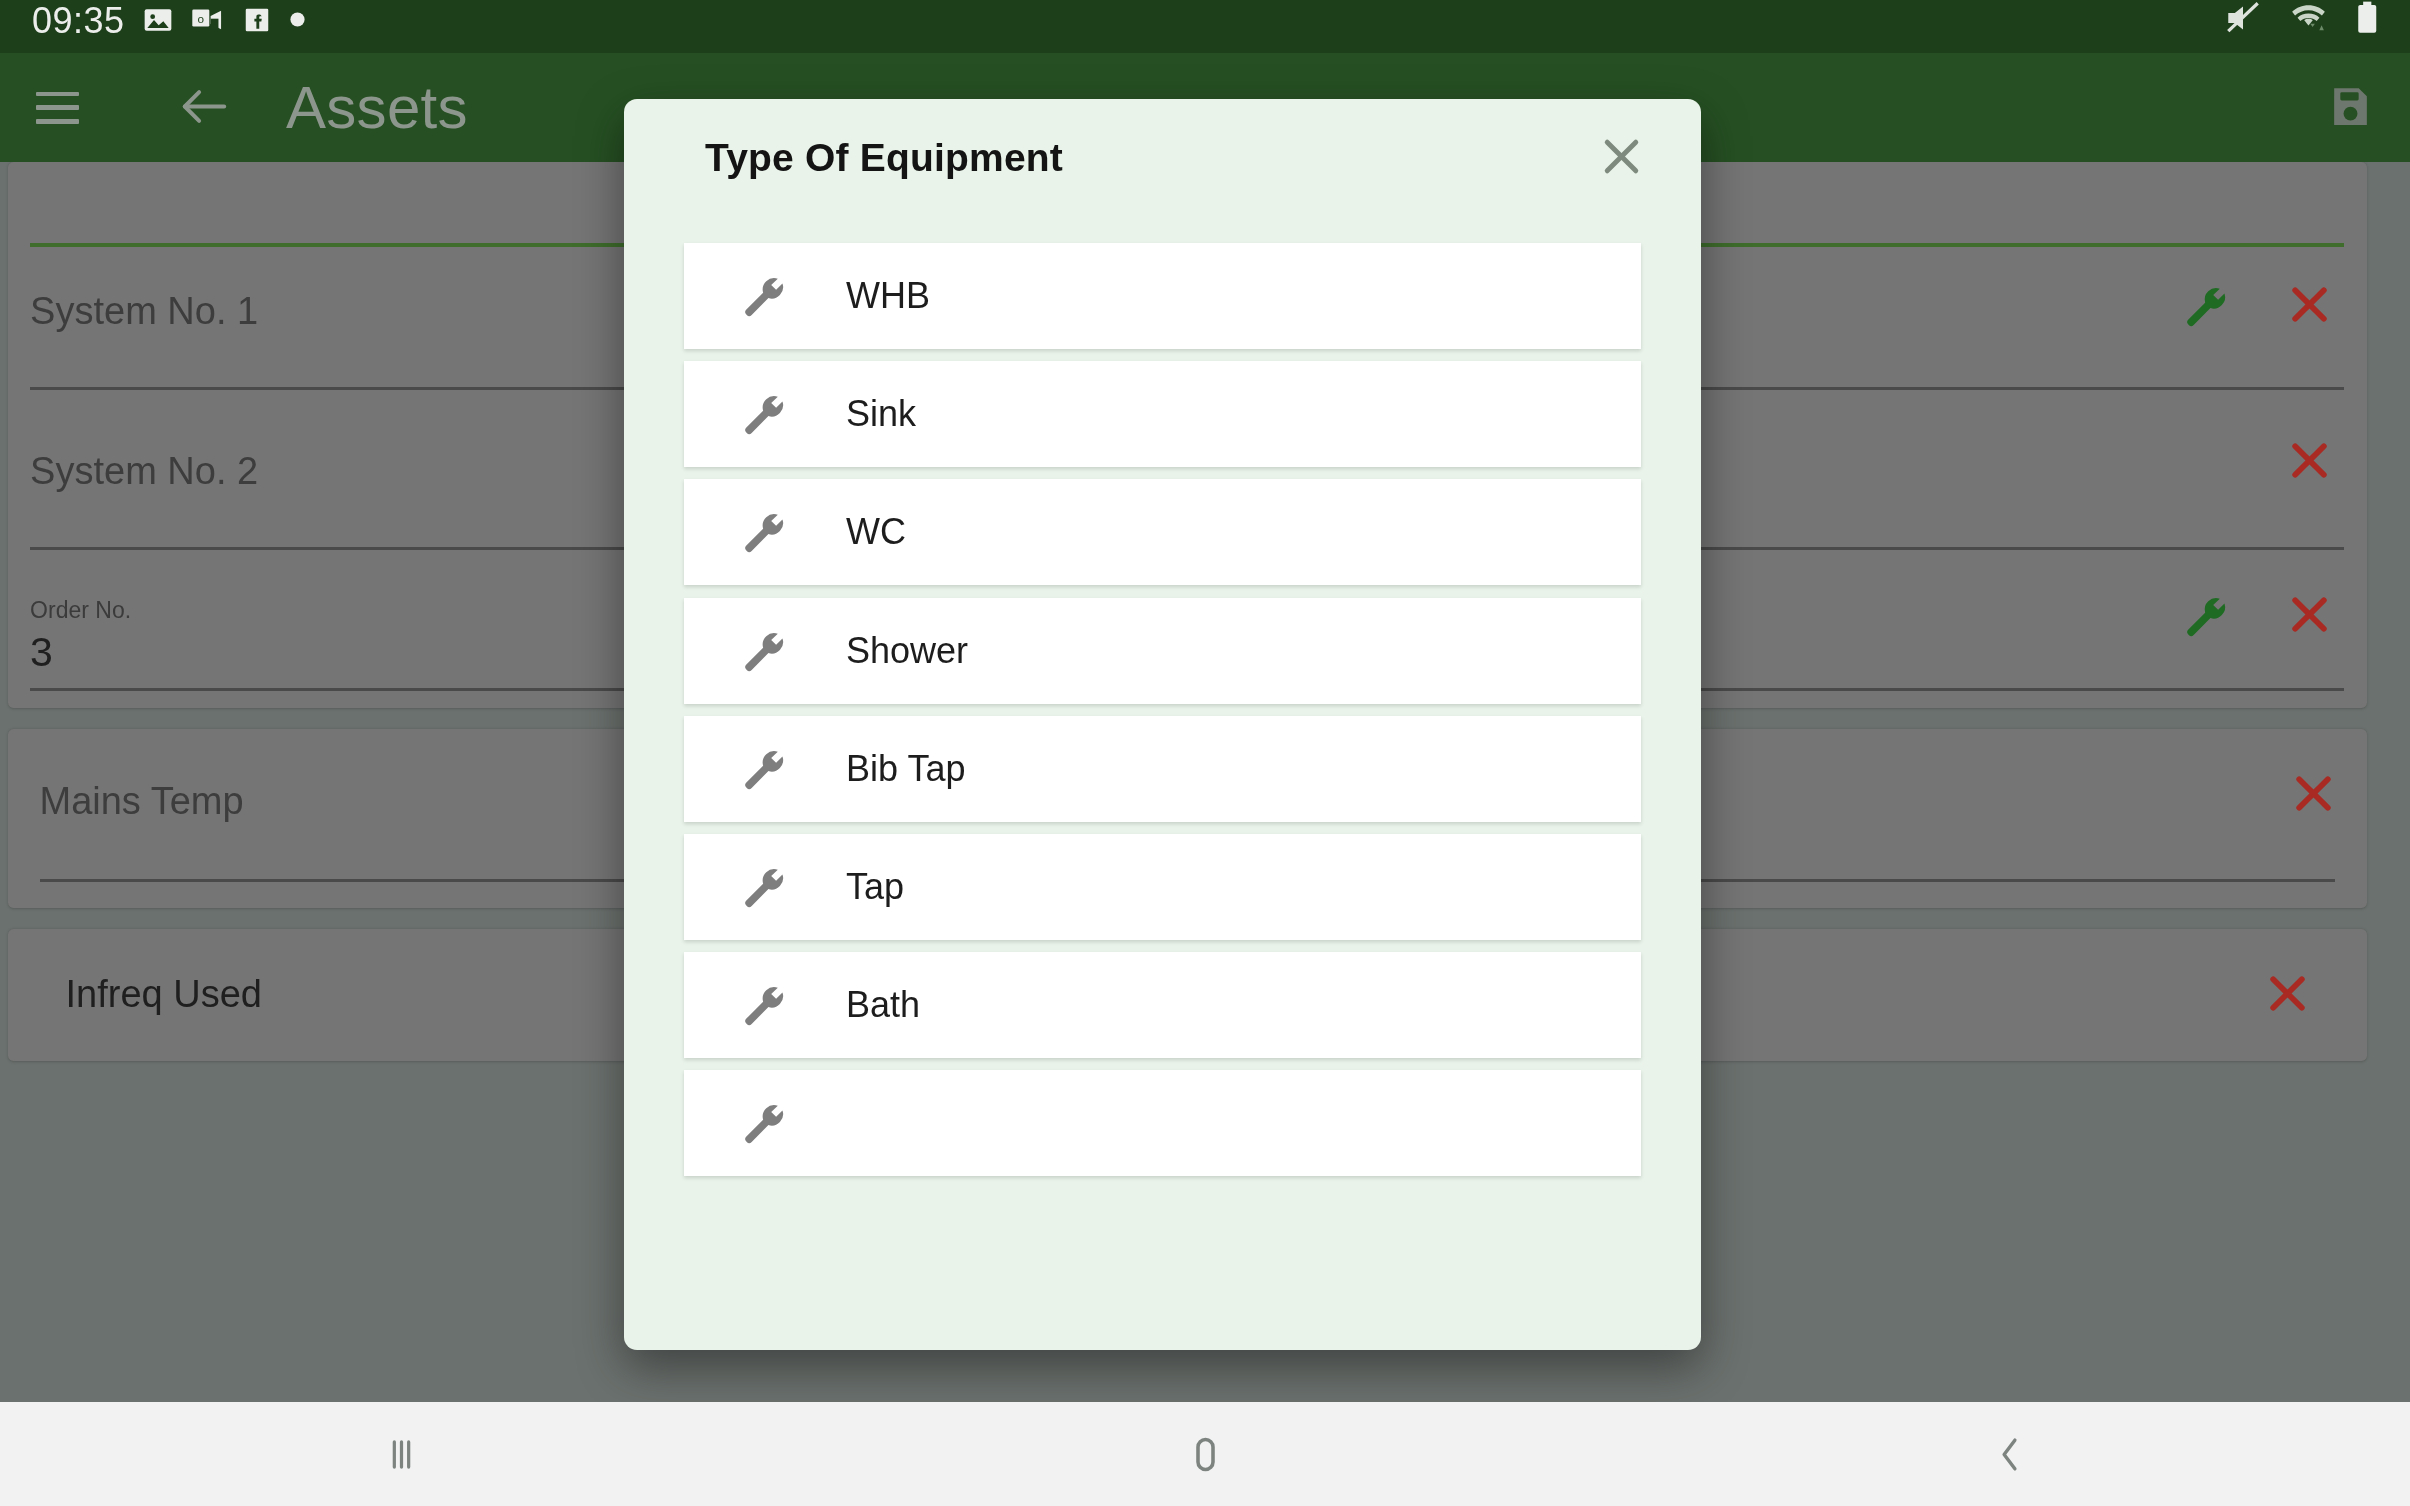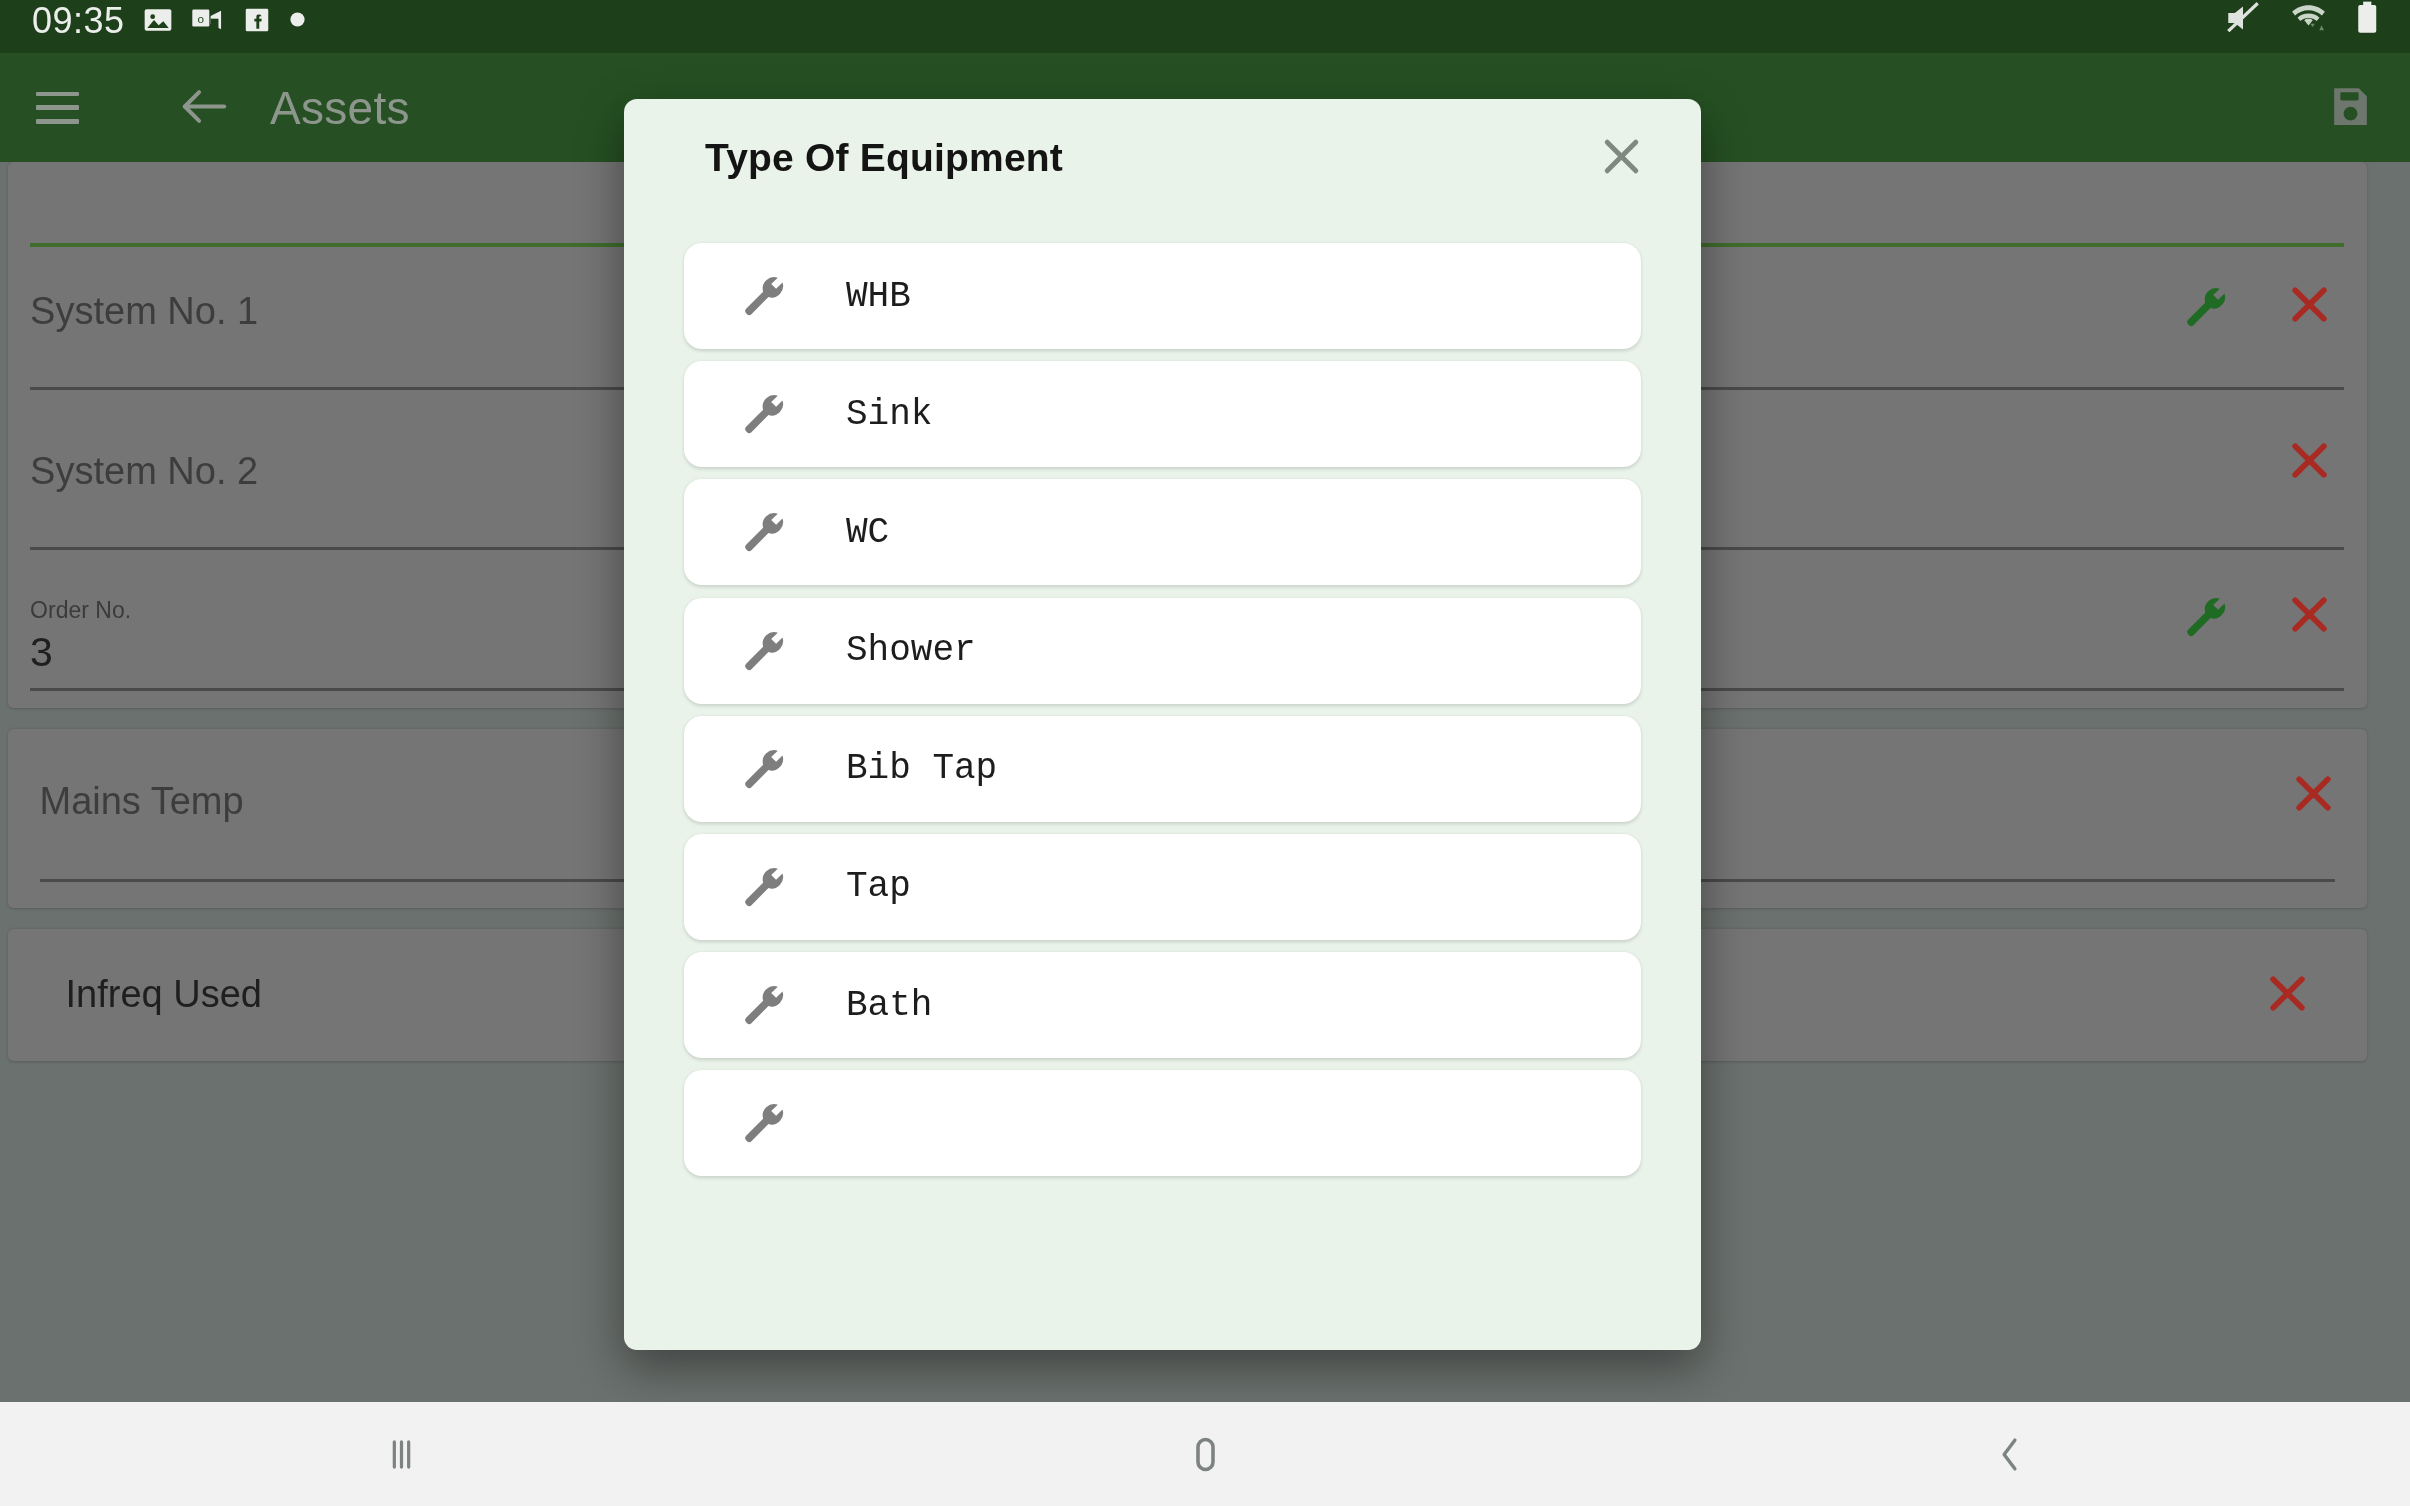--- a/index.html
+++ b/index.html
@@ -23,21 +23,21 @@
   .sb-ico{ display:block; }
 
   
   .appbar{
     position:absolute; top:53px; left:0; width:2411px; height:109px;
     background:#265023; display:flex; align-items:center; padding:0 36px; z-index:5;
   }
   .ab-hamburger{ width:43px; height:32px; display:flex; flex-direction:column; justify-content:space-between; }
   .ab-hamburger i{ display:block; height:4.7px; background:#8d968c; border-radius:0.9px; }
   .ab-back{ margin-left:100px; }
-  .ab-title{ margin-left:40px; color:#8d968c; font-size:46px; font-weight:400; letter-spacing:0.3px; }
+  .ab-title{ margin-left:56px; color:#8d968c; font-size:60px; font-weight:400; letter-spacing:0.3px; }
   .ab-save{ margin-left:auto; }
 
   
   .content{
     position:absolute; top:162px; left:0; width:2374px; height:1239px;
     background:#6b716e; z-index:1;
   }
   .card{
     background:#757575; border-radius:5.6px; position:relative;
     box-shadow:0 0.9px 2.8px rgba(0,0,0,0.18);
@@ -96,24 +96,23 @@
   .dlg-head{
     height:118px; display:flex; align-items:center; padding:0 55px 0 81px;
   }
   .dlg-title{ color:#141414; font-size:39px; font-weight:bold; letter-spacing:0.2px; }
   .dlg-close{ margin-left:auto; cursor:pointer; }
 
   .dlg-list{
     height:1134px; padding:26px 60px 0 60px; overflow:hidden;
   }
   .eq-item{
-    height:106px; background:#ffffff; border-radius:18px; margin-bottom:12.2px;
+    height:106px; background:#ffffff; border-radius:0; margin-bottom:12.2px;
     display:flex; align-items:center; padding:0 53px;
     box-shadow:0 1.9px 3.8px rgba(0,0,0,0.14);
-    font-family:Liberation Mono, monospace;
   }
   .eq-label{ margin-left:58px; color:#1d1d1d; font-size:36px; }
   .eq-icon{ flex:0 0 auto; display:block; }
 
   
   .navbar{
     position:absolute; left:0; bottom:0; width:2411px; height:105px;
     background:#f1f2f1; display:flex; align-items:center; z-index:7;
   }
   .nav-btn{ flex:1 1 0; display:flex; align-items:center; justify-content:center; }

